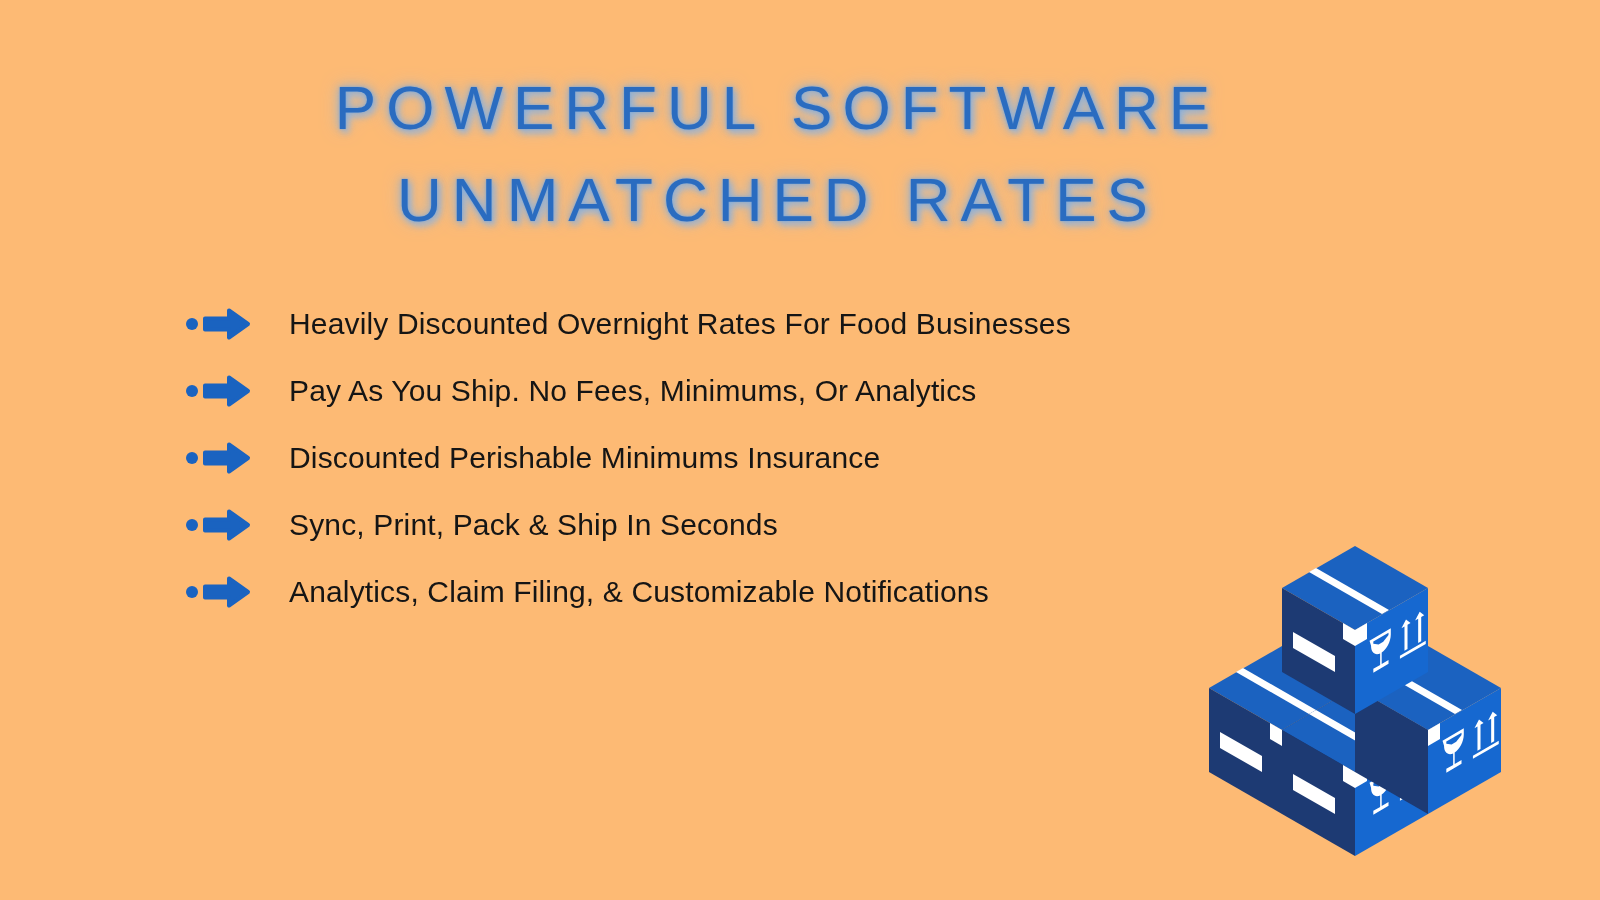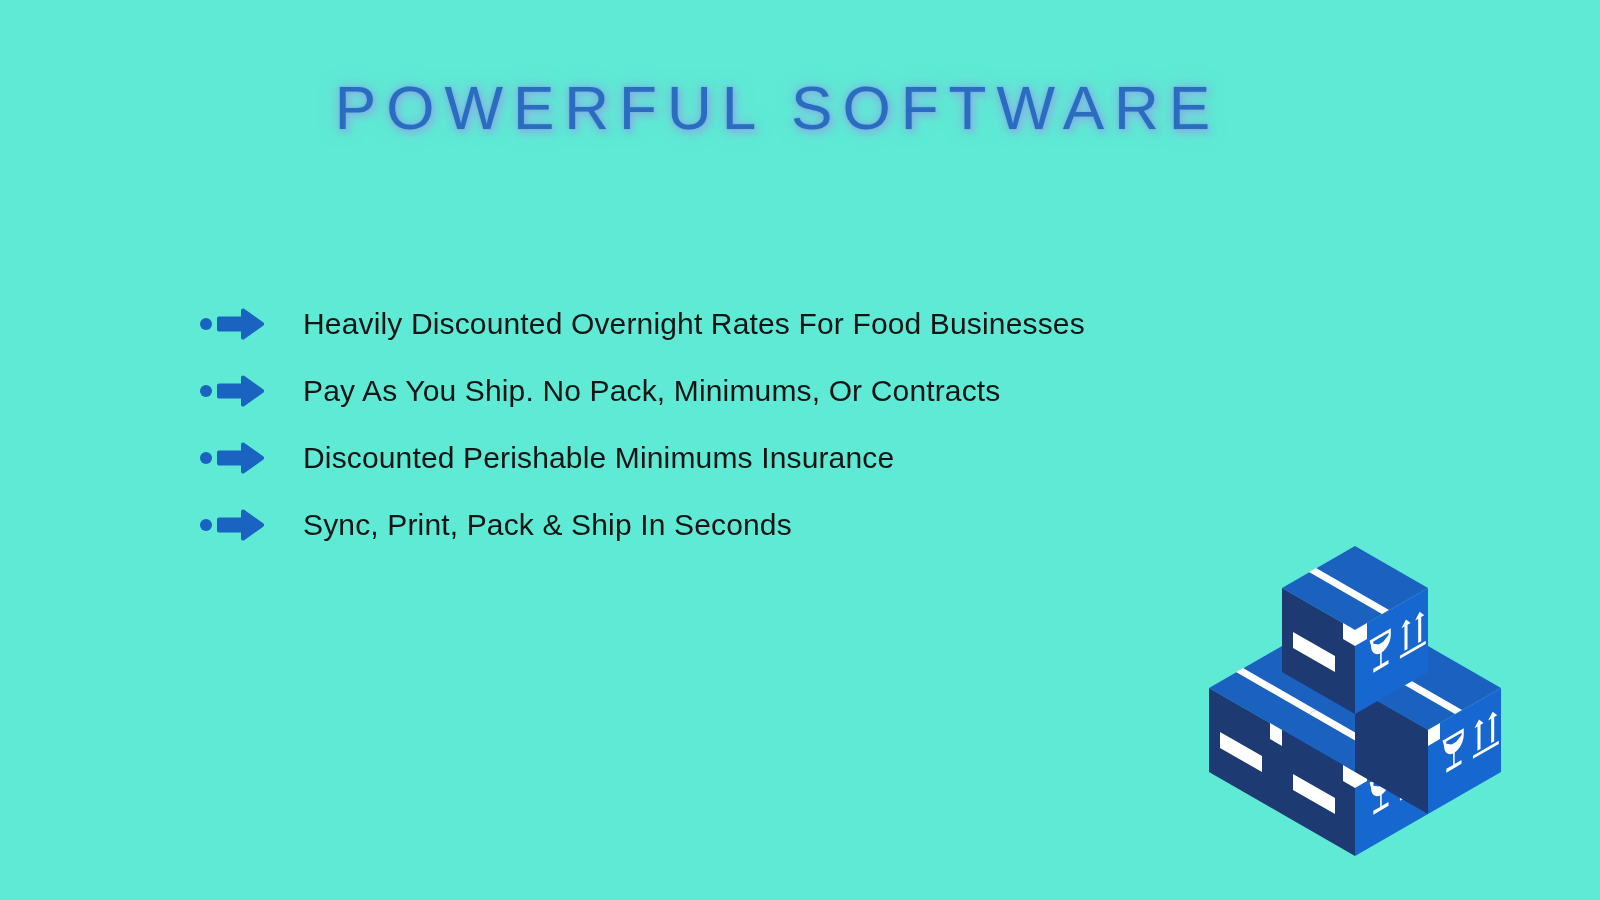--- a/index.html
+++ b/index.html
@@ -12,21 +12,21 @@
     width: 1600px;
     height: 900px;
     overflow: hidden;
     font-family: "Liberation Sans", "DejaVu Sans", sans-serif;
     position: relative;
   }
 
   .slide {
     position: absolute;
     inset: 0;
-    background: #5eead4;
+    background: #fdba74;
   }
 
   
   .title-block {
     position: absolute;
     left: 0;
     top: 62px;
     width: 1555px;
     text-align: center;
   }
@@ -43,21 +43,21 @@
     text-shadow:
        0 0 2px rgba(110,160,220,0.95),
        0 0 8px rgba(120,170,225,0.85),
        0 0 18px rgba(150,190,235,0.75),
        3px 4px 6px rgba(140,180,230,0.80);
   }
 
   
   .bullet-list {
     position: absolute;
-    left: 198px;
+    left: 184px;
     top: 298px;
     width: 1120px;
     list-style: none;
     margin: 0;
     padding: 0;
   }
   .bullet-item {
     display: flex;
     align-items: center;
     height: 52px;
@@ -91,20 +91,21 @@
   }
   .boxes-illustration svg { display: block; width: 100%; height: 100%; }
 </style>
 </head>
 <body>
 
 <div class="slide">
 
   <div class="title-block">
     <span class="title-line">POWERFUL SOFTWARE</span>
+    <span class="title-line">UNMATCHED RATES</span>
   </div>
 
   <ul class="bullet-list">
 
     <li class="bullet-item">
       <span class="bullet-marker">
         <svg width="70" height="34" viewBox="0 0 70 34" aria-hidden="true">
           <circle cx="8" cy="17" r="6" fill="#1a63c0"></circle>
           <path d="M21 11.5 H45 V3.5 L64 17 L45 30.5 V22.5 H21 Z" fill="#1a63c0" stroke="#1a63c0" stroke-width="4" stroke-linejoin="round"></path>
         </svg>
@@ -113,21 +114,21 @@
     </li>
 
 
     <li class="bullet-item">
       <span class="bullet-marker">
         <svg width="70" height="34" viewBox="0 0 70 34" aria-hidden="true">
           <circle cx="8" cy="17" r="6" fill="#1a63c0"></circle>
           <path d="M21 11.5 H45 V3.5 L64 17 L45 30.5 V22.5 H21 Z" fill="#1a63c0" stroke="#1a63c0" stroke-width="4" stroke-linejoin="round"></path>
         </svg>
       </span>
-      <span class="bullet-text">Pay As You Ship. No Pack, Minimums, Or Contracts</span>
+      <span class="bullet-text">Pay As You Ship. No Fees, Minimums, Or Analytics</span>
     </li>
 
     <li class="bullet-item">
       <span class="bullet-marker">
         <svg width="70" height="34" viewBox="0 0 70 34" aria-hidden="true">
           <circle cx="8" cy="17" r="6" fill="#1a63c0"></circle>
           <path d="M21 11.5 H45 V3.5 L64 17 L45 30.5 V22.5 H21 Z" fill="#1a63c0" stroke="#1a63c0" stroke-width="4" stroke-linejoin="round"></path>
         </svg>
       </span>
       <span class="bullet-text">Discounted Perishable Minimums Insurance</span>
@@ -136,20 +137,29 @@
     <li class="bullet-item">
       <span class="bullet-marker">
         <svg width="70" height="34" viewBox="0 0 70 34" aria-hidden="true">
           <circle cx="8" cy="17" r="6" fill="#1a63c0"></circle>
           <path d="M21 11.5 H45 V3.5 L64 17 L45 30.5 V22.5 H21 Z" fill="#1a63c0" stroke="#1a63c0" stroke-width="4" stroke-linejoin="round"></path>
         </svg>
       </span>
       <span class="bullet-text">Sync, Print, Pack &amp; Ship In Seconds</span>
     </li>
 
+    <li class="bullet-item">
+      <span class="bullet-marker">
+        <svg width="70" height="34" viewBox="0 0 70 34" aria-hidden="true">
+          <circle cx="8" cy="17" r="6" fill="#1a63c0"></circle>
+          <path d="M21 11.5 H45 V3.5 L64 17 L45 30.5 V22.5 H21 Z" fill="#1a63c0" stroke="#1a63c0" stroke-width="4" stroke-linejoin="round"></path>
+        </svg>
+      </span>
+      <span class="bullet-text">Analytics, Claim Filing, &amp; Customizable Notifications</span>
+    </li>
 
   </ul>
 
   <div class="boxes-illustration">
     <svg viewBox="0 0 340 330" aria-hidden="true">
       <defs>
 
         <g id="frag-sym">
 
           <path d="M2 2 L30 2 L30 10 C30 20 24 26 18 27 L18 42 L27 42 L27 47 L7 47 L7 42 L16 42 L16 27 C10 26 4 20 4 10 Z" fill="#ffffff"></path>

